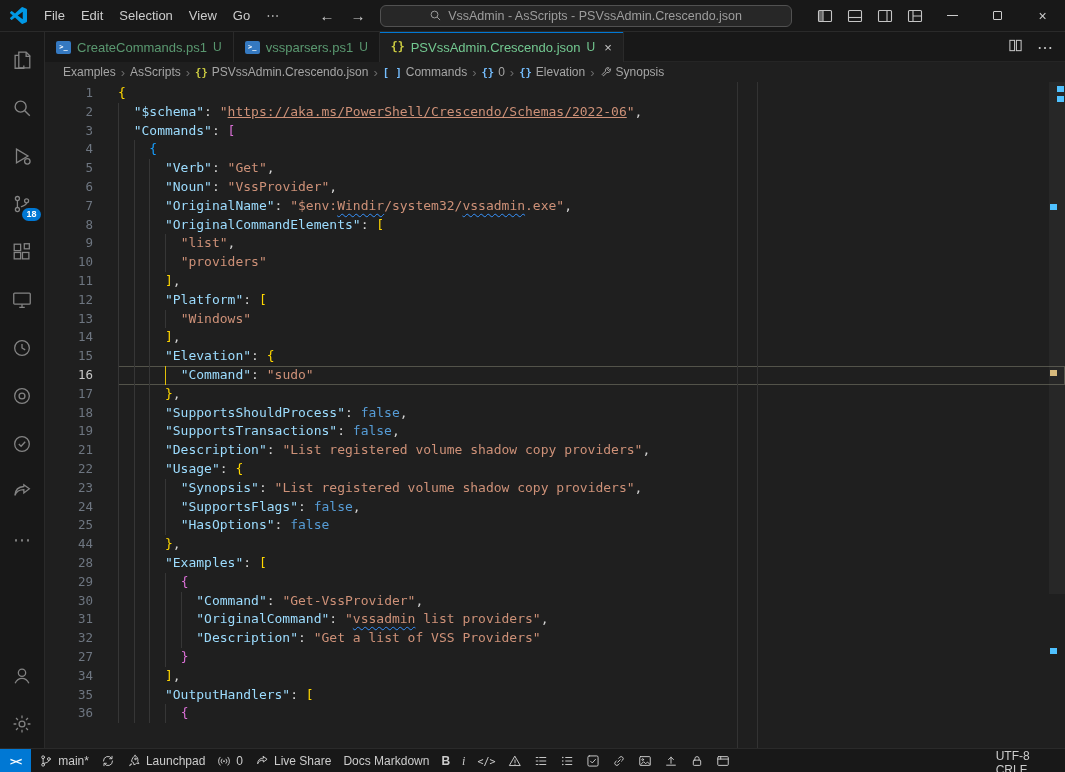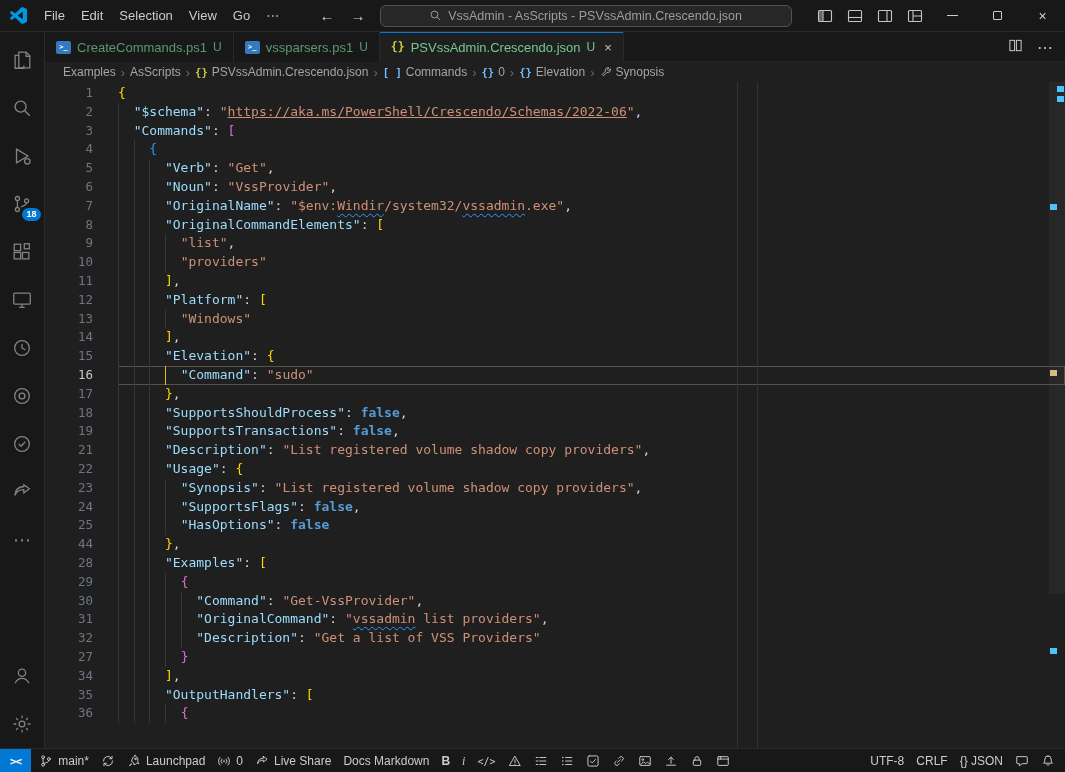--- a/index.html
+++ b/index.html
@@ -70,35 +70,35 @@
     font-family:"DejaVu Sans Mono", monospace; font-size:13px; line-height:18.8px; }
   .lines { position:absolute; inset:0; padding-top:2px; }
   .line { display:flex; height:18.8px; white-space:pre; }
   .ln { width:73px; padding-right:25px; text-align:right; color:#6e7681; font-size:12.5px; flex:none; }
   .line.active .ln { color:#c7c7c7; }
   .code { position:relative; flex:1; color:#d4d4d4; }
   .line.active .code { box-shadow:inset 0 0 0 1px #53534a; }
   .guide { position:absolute; top:0; bottom:0; width:1px; background:#363636; }
   .guide.bracket { background:#ffd700; opacity:0.85; }
   .tk-p { color:#d4d4d4; } .tk-k { color:#9cdcfe; } .tk-s { color:#ce9178; }
-  .tk-kw { color:#569cd6;font-weight:bold; }
+  .tk-kw { color:#569cd6; }
   .tk-b0 { color:#ffd700; } .tk-b1 { color:#da70d6; } .tk-b2 { color:#179fff; }
   .tk-s-link { color:#ce9178; text-decoration:underline; }
   .tk-s-sq { color:#ce9178; text-decoration:underline wavy #3794ff; text-decoration-thickness:1px; text-underline-offset:3px; }
   .ruler { position:absolute; top:0; bottom:0; width:1px; background:#333333; }
   .ruler.r1 { left:692px; } .ruler.r2 { left:712px; }
   .overview { position:absolute; top:0; right:0; bottom:0; width:16px; }
   .ov-slider { position:absolute; left:0; right:0; top:0; height:512px; background:rgba(121,121,121,0.10); }
   .ov-mark { position:absolute; height:6px; }
 
   
   .statusbar { height:24px; background:#181818; border-top:1px solid #2a2a2a;
     display:flex; align-items:stretch; justify-content:space-between; font-size:12px; color:#cccccc; }
   .sb-group { display:flex; align-items:stretch; }
-  .sb-group.right { padding-right:4px; }
+  .sb-group.right { padding-right:20px;flex-direction:column; }
   .sb-item { display:flex; align-items:center; gap:5px; padding:0 6px; }
   .sb-item svg { width:14px; height:14px; display:block; }
   .sb-item.remote { background:#0078d4; color:#ffffff; padding:0 10px; margin-right:2px; }
   .remote-glyph { font-family:"DejaVu Sans Mono", monospace; font-size:11px; font-weight:bold; letter-spacing:-1px; }
   .txt-ic { font-size:12px; line-height:1; }
   .txt-ic.mono { font-family:"DejaVu Sans Mono", monospace; font-size:10px; }
 </style>
 </head>
 <body>
 

